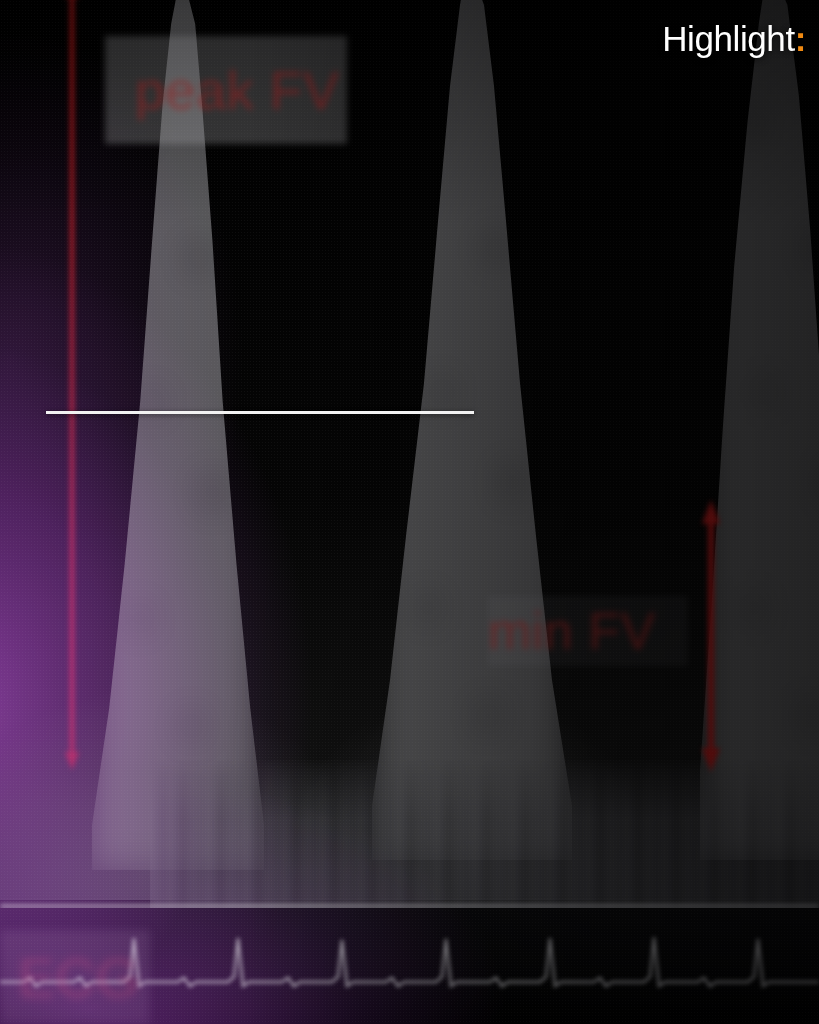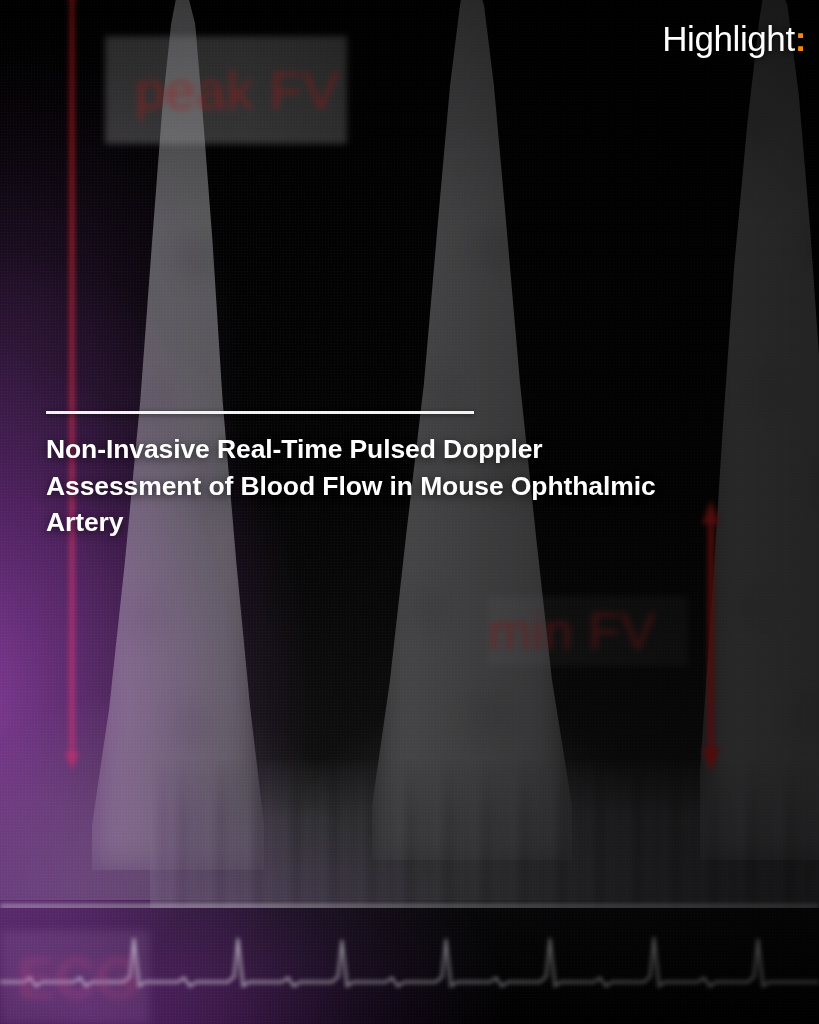--- a/index.html
+++ b/index.html
@@ -263,20 +263,19 @@
       <span class="callout-text">ECG</span>
     </div>
 
     <div id="purple-wash"></div>
     <div id="grain"></div>
     <div id="vignette"></div>
   </div>
 
   <div id="title-block">
     <div id="title-rule"></div>
-    <div id="subtitle">Non-Invasive Real-Time Pulsed Doppler Assessment of Blood Flow in Mouse Ophthalmic Artery</div>
   </div>
 
   <div id="logo">
     <span>Highlight</span><span class="logo-colon">:</span>
   </div>
 
 </div>
 
 </body></html>

